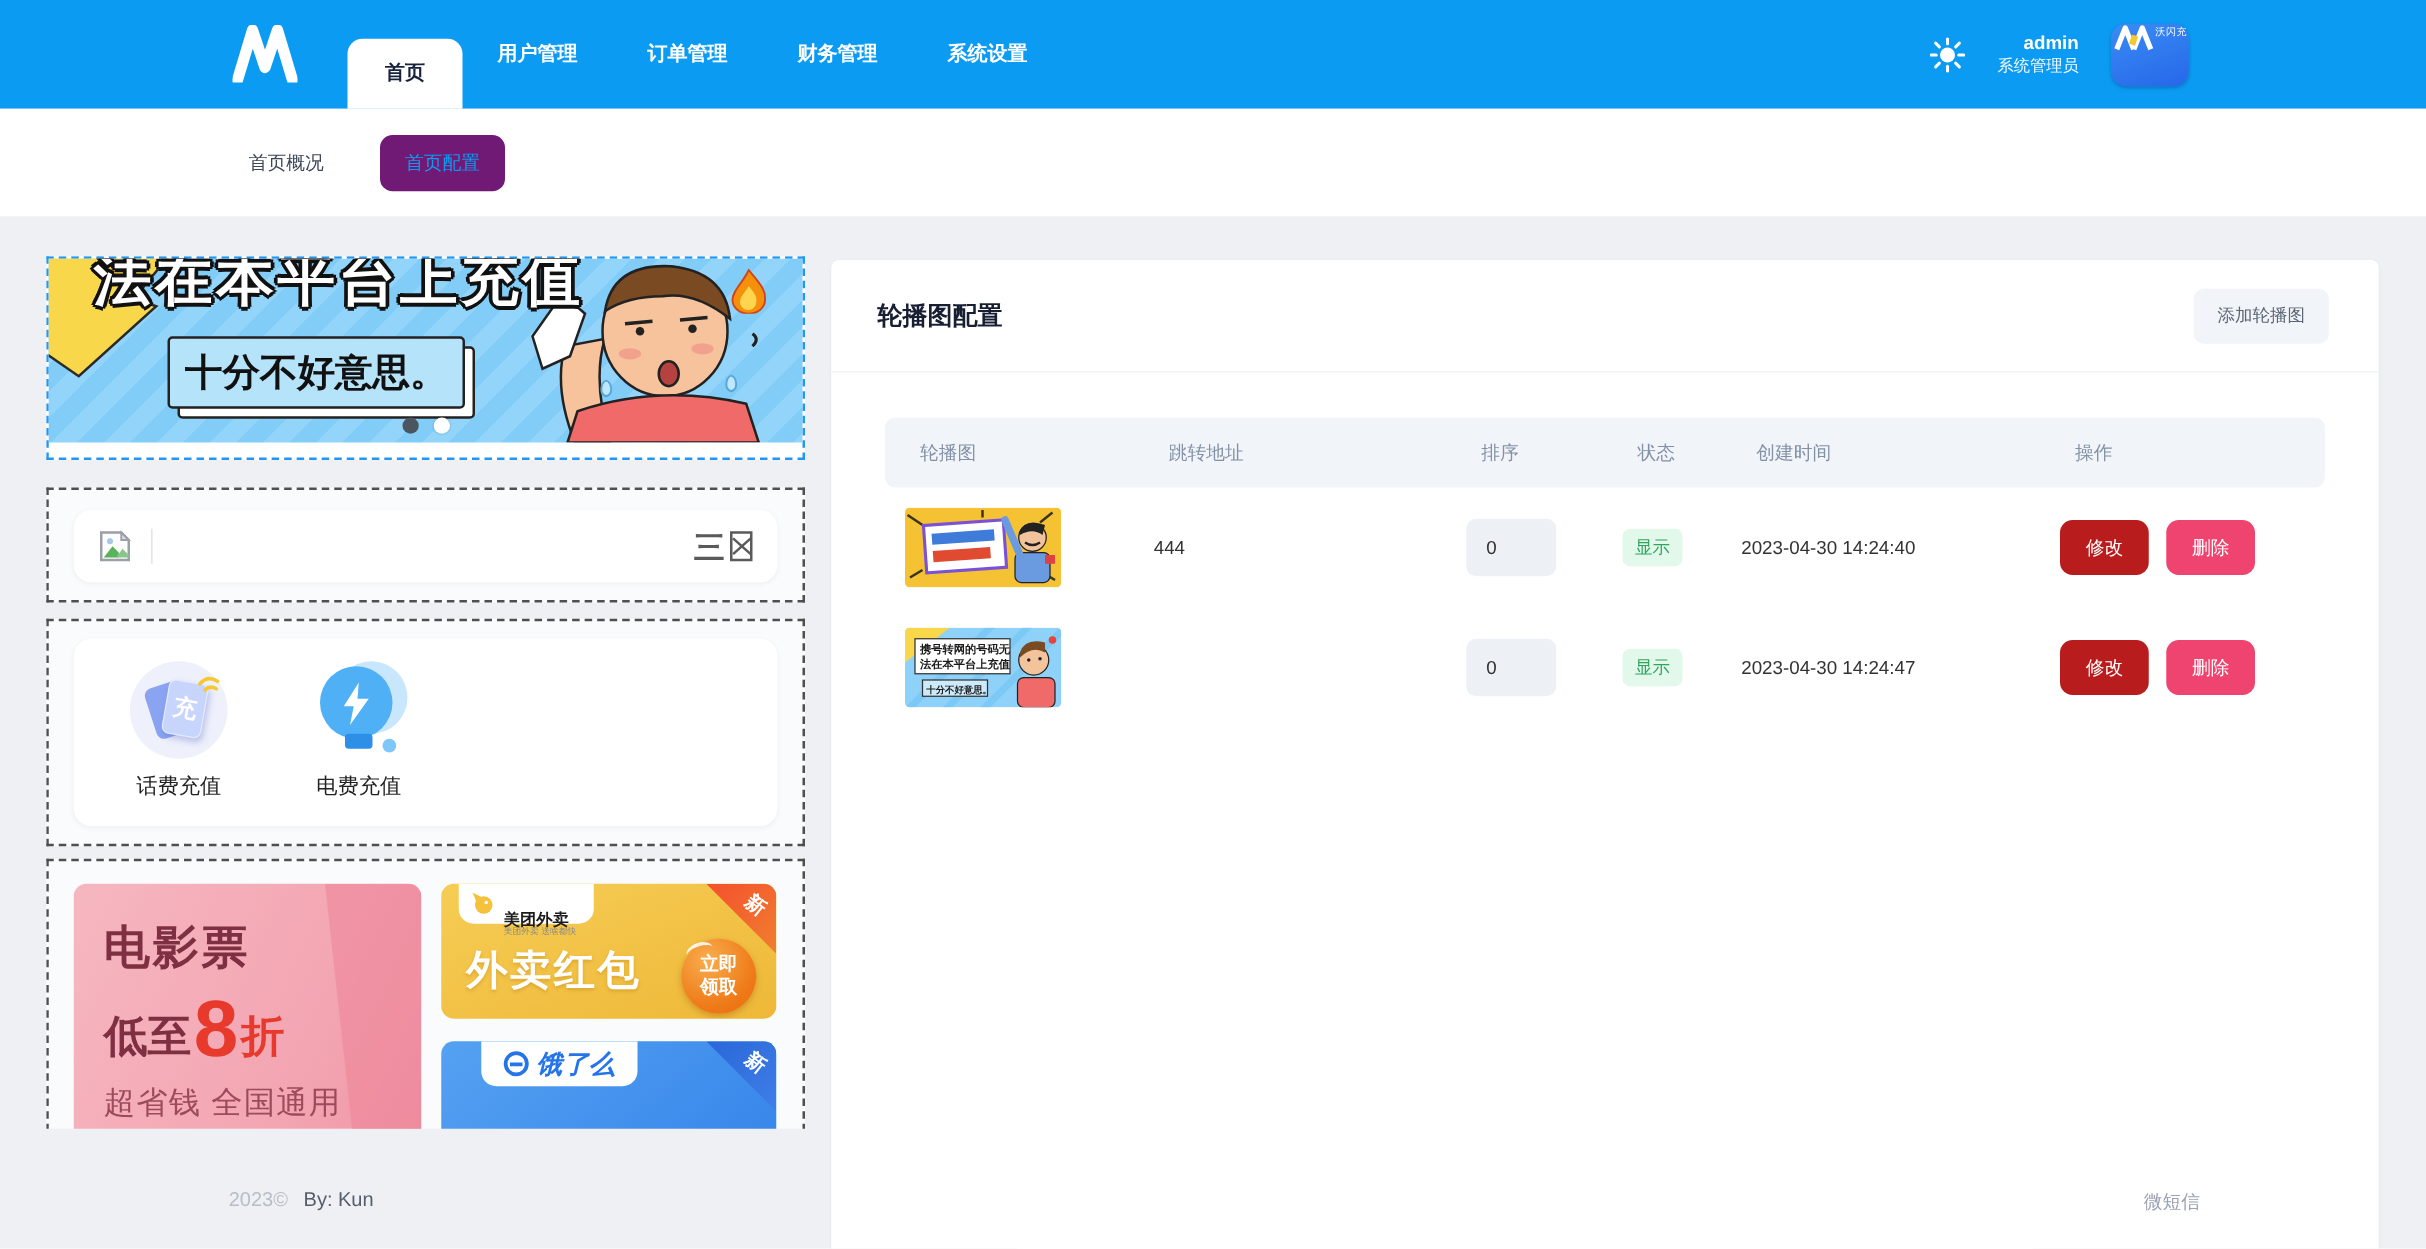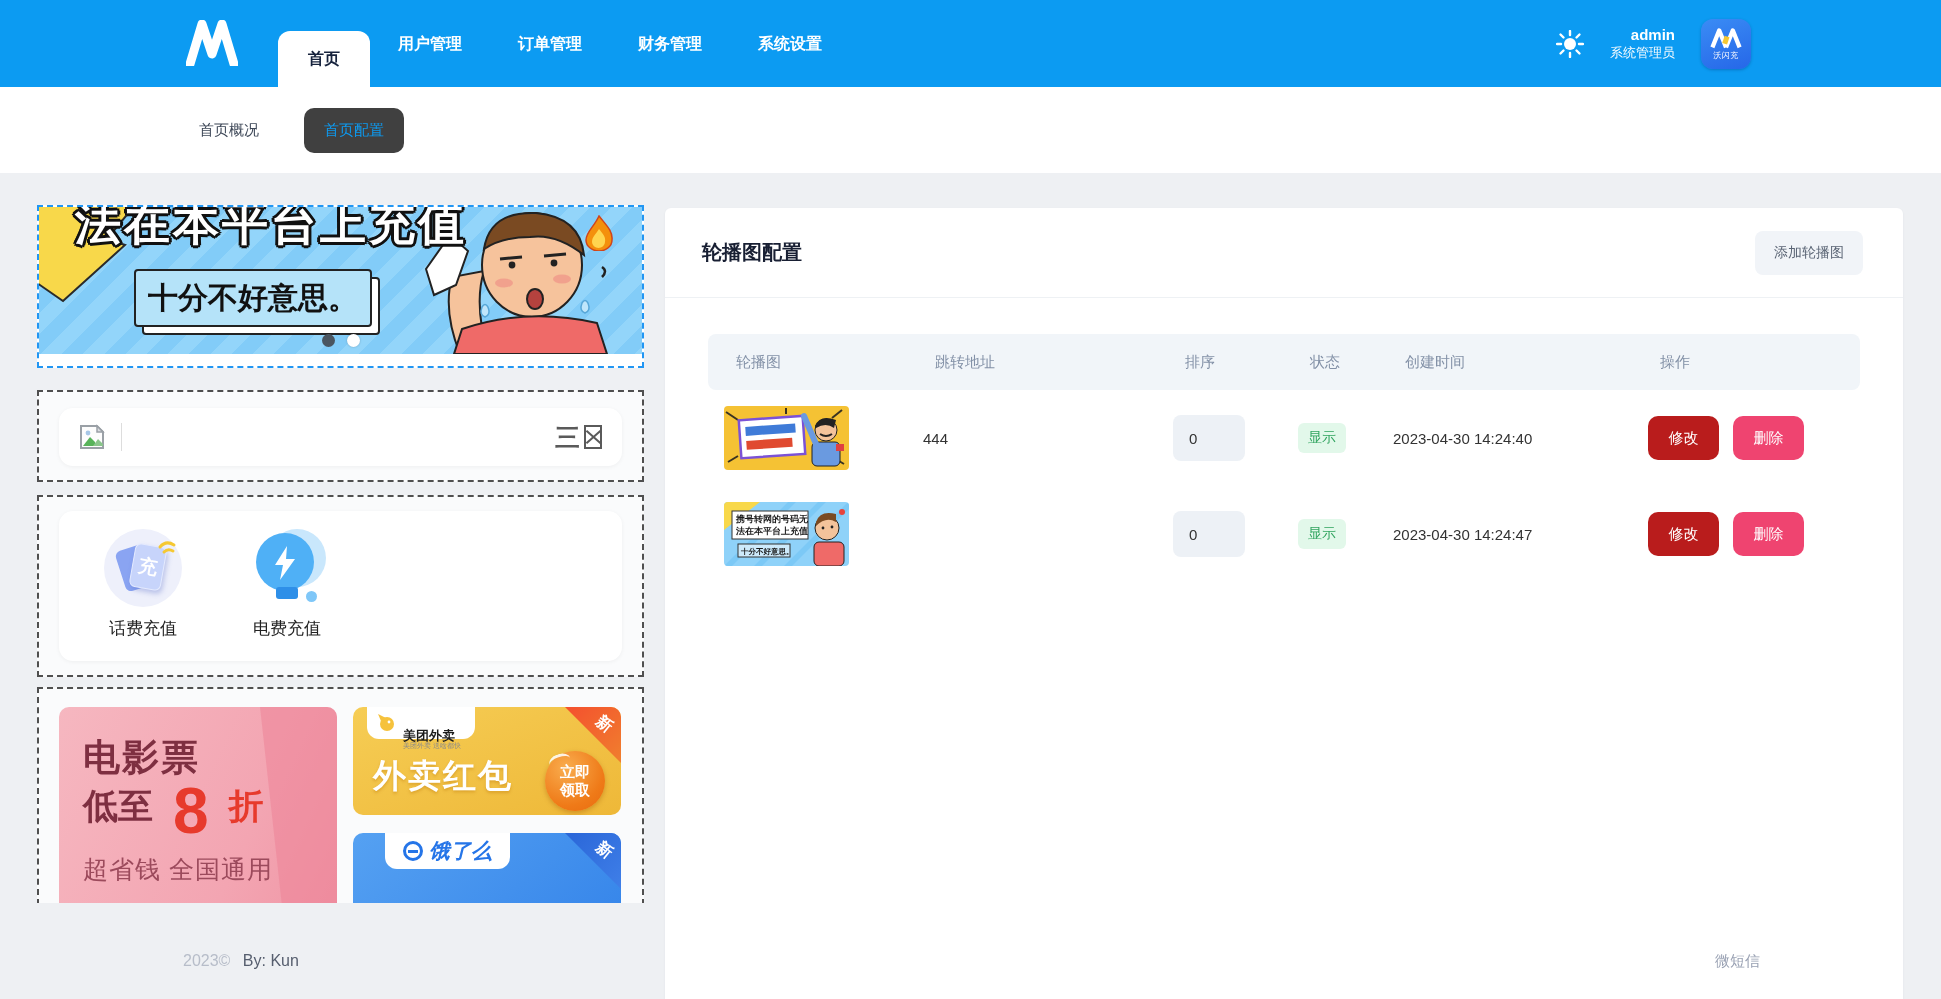--- a/index.html
+++ b/index.html
@@ -11,29 +11,29 @@
   .topbar{position:absolute;left:0;top:0;width:1941px;height:87px;background:#0c9bf2;}
   .logo{position:absolute;left:186px;top:20px;width:52px;height:46px;cursor:pointer;}
   .main-nav{position:absolute;left:278px;top:0;height:87px;display:flex;align-items:flex-end;}
   .nav-tab{height:87px;line-height:87px;padding:0 28px;color:#fff;font-size:16px;font-weight:bold;cursor:pointer;}
   .nav-tab.active{height:56px;line-height:56px;background:#fff;color:#17233d;border-radius:12px 12px 0 0;padding:0 30px;}
   .topbar-right{position:absolute;right:190px;top:0;height:87px;display:flex;align-items:center;gap:26px;}
   .theme-toggle{width:28px;height:28px;cursor:pointer;}
   .userbox{text-align:right;color:#fff;line-height:1.25;cursor:pointer;}
   .userbox .uname{font-size:15px;font-weight:bold;}
   .userbox .urole{font-size:13px;opacity:.96;}
-  .avatar{width:50px;height:50px;border-radius:12px;background:linear-gradient(160deg,#3a8cf5,#2667e8);
-          display:flex;flex-direction:column;align-items:center;justify-content:center;cursor:pointer;box-shadow:0 1px 3px rgba(0,0,60,.25);}
+  .avatar{width:62px;height:50px;border-radius:12px;background:linear-gradient(160deg,#3a8cf5,#2667e8);
+          display:flex;flex-direction:row;justify-content:center;cursor:pointer;box-shadow:0 1px 3px rgba(0,0,60,.25);}
   .avatar .cap{font-size:8px;color:#fff;margin-top:1px;letter-spacing:.5px;}
 
   
   .subbar{position:absolute;left:0;top:87px;width:1941px;height:86px;background:#fff;display:flex;align-items:center;}
   .subnav-item{margin-left:45px;font-size:15px;color:#3d4757;cursor:pointer;padding:13px 20px;border-radius:10px;}
   .subnav-item:first-child{margin-left:199px;padding:13px 0;}
-  .subnav-item.active{background:#404040;color:#0d9af0;border-radius:10px;}
+  .subnav-item.active{background:#701a75;color:#0d9af0;border-radius:10px;}
 
   
   .preview-col{position:absolute;left:37px;top:205px;width:607px;height:698px;overflow:hidden;}
   .psec{position:absolute;left:0;width:607px;background:#fff;}
   .sec-carousel{top:0;height:163px;border:2px dashed #2196f3;cursor:pointer;}
   .sec-search{top:185px;height:92px;border:2px dashed #4f4f4f;background:#fafbfc;cursor:pointer;}
   .sec-icons{top:290px;height:182px;border:2px dashed #4f4f4f;background:#fafbfc;cursor:pointer;}
   .sec-banners{top:482px;height:430px;border:2px dashed #4f4f4f;background:#fafbfc;cursor:pointer;}
 
   .banner{position:relative;width:100%;height:147px;overflow:hidden;
@@ -76,21 +76,21 @@
   .icon-elec .spark{position:absolute;left:58px;top:62px;width:11px;height:11px;border-radius:50%;background:#7fc7f8;}
   .icon-elec svg{position:absolute;left:23px;top:17px;}
 
   .banner-grid{position:relative;padding:18px 20px;display:flex;gap:16px;}
   .promo-movie{position:relative;width:278px;height:380px;border-radius:10px;overflow:hidden;cursor:pointer;
         background:linear-gradient(115deg,#f6b7c0 0%,#f3a5b2 55%,#ee8c9d 100%);}
   .promo-movie:before{content:"";position:absolute;right:0;top:0;width:140px;height:100%;background:#ec8497;
         clip-path:polygon(45% 0,100% 0,100% 100%,75% 100%);opacity:.55;}
   .pm-txt{position:relative;padding:26px 0 0 24px;}
   .pm-title{font-size:37px;font-weight:bold;color:#7e2f41;letter-spacing:2px;}
-  .pm-line2{margin-top:0;color:#7e2f41;font-weight:bold;font-size:35px;display:flex;gap:20px;}
+  .pm-line2{margin-top:12px;color:#7e2f41;font-weight:bold;font-size:35px;display:flex;align-items:flex-end;gap:2px;}
   .pm-big{font-size:64px;line-height:.9;color:#e73a2c;}
   .pm-unit{color:#e73a2c;font-size:35px;}
   .pm-sub{margin-top:12px;font-size:25px;color:#9c4a5c;letter-spacing:1px;}
 
   .promo-right{display:flex;flex-direction:column;gap:18px;width:268px;}
   .promo-mt{position:relative;width:268px;height:108px;border-radius:10px;overflow:hidden;cursor:pointer;
         background:linear-gradient(160deg,#f6cd55,#eeb838);}
   .brand-pill{position:absolute;left:14px;top:0;height:32px;background:#fff;border-radius:0 0 12px 12px;
         display:flex;align-items:center;gap:6px;padding:0 14px 0 10px;}
   .brand-stack{line-height:1.05;}

